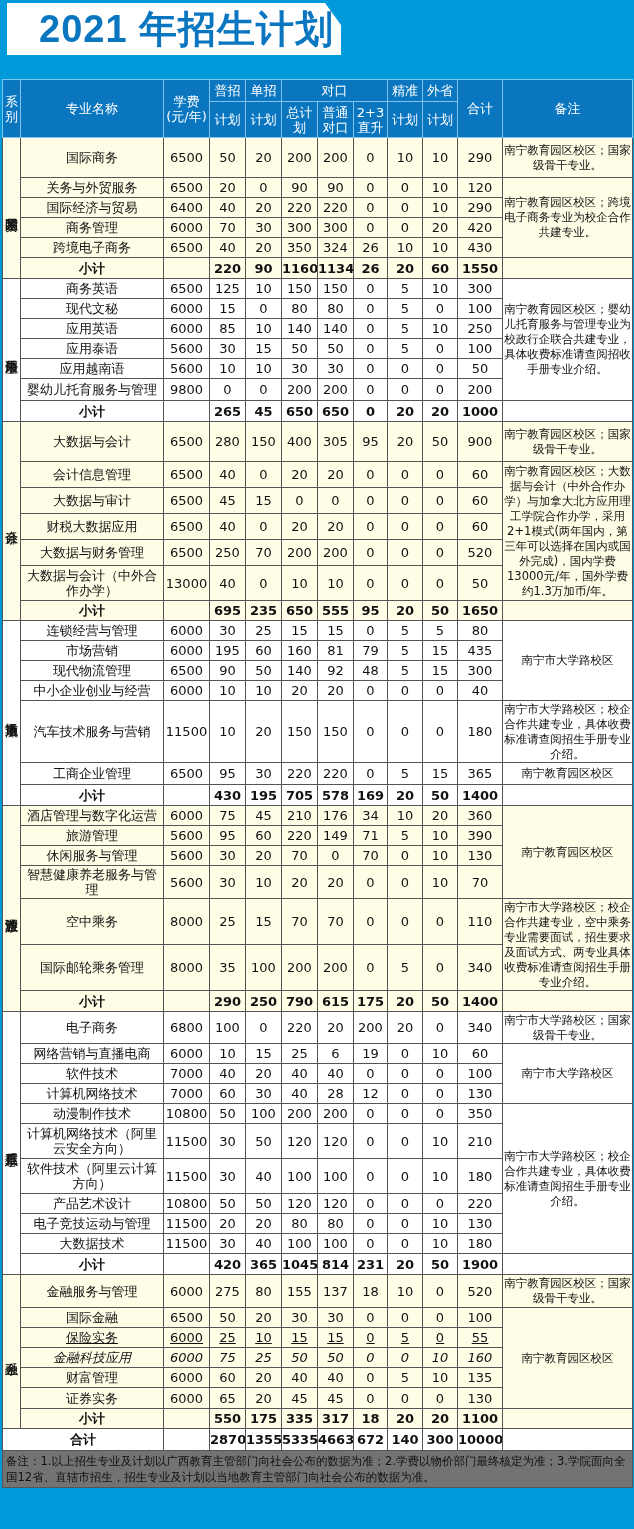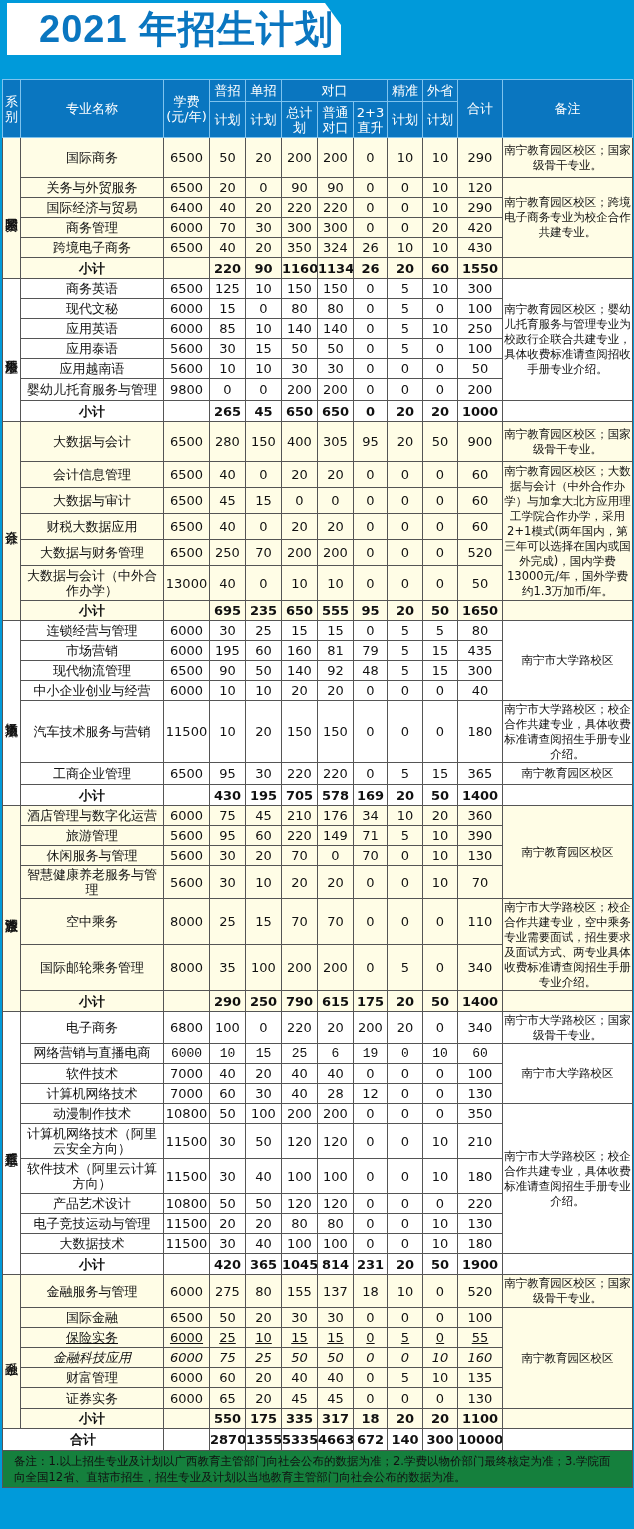--- a/index.html
+++ b/index.html
@@ -12,21 +12,21 @@
   table.plan { position:absolute; left:2px; top:79px; width:630px; border-collapse:collapse; table-layout:fixed;
                font-size:13px; color:#111; }
   table.plan td, table.plan th { border:1px solid #555; text-align:center; padding:0; line-height:15px; overflow:hidden; }
   table.plan th { background:#0A76C0; color:#fff; font-weight:normal; border-color:#7fc3ee; font-size:13px; }
   .cream td { background:#FFFDE6; }
   .white td { background:#fff; }
   td.dept { font-size:13px; line-height:16px; }
   td.note { text-align:left; font-size:11.5px; line-height:14px; padding:1px 2px; }
   tr.sub td { font-weight:bold; }
   tr.total td { background:#fff; font-weight:bold; }
-  tr.footnote td { background:#15803d; text-align:left; font-size:11.5px; line-height:16px; padding:2px 11px; }
+  tr.footnote td { background:#737373; text-align:left; font-size:11.5px; line-height:16px; padding:2px 3px; }
 </style>
 </head>
 <body>
 
 <div class="banner">
   <div class="banner-title">2021 年招生计划</div>
 </div>
 
 <table class="plan">
   <colgroup>
@@ -502,21 +502,21 @@
         <td>100</td>
         <td>0</td>
         <td>220</td>
         <td>20</td>
         <td>200</td>
         <td>20</td>
         <td>0</td>
         <td>340</td>
         <td class="note" rowspan="1">南宁市大学路校区；国家级骨干专业。</td>
       </tr>
-      <tr class="white" style="height: 20px; font-family: Liberation Mono, monospace;">
+      <tr class="white" style="height: 20px;">
         <td>网络营销与直播电商</td>
         <td>6000</td>
         <td>10</td>
         <td>15</td>
         <td>25</td>
         <td>6</td>
         <td>19</td>
         <td>0</td>
         <td>10</td>
         <td>60</td>

